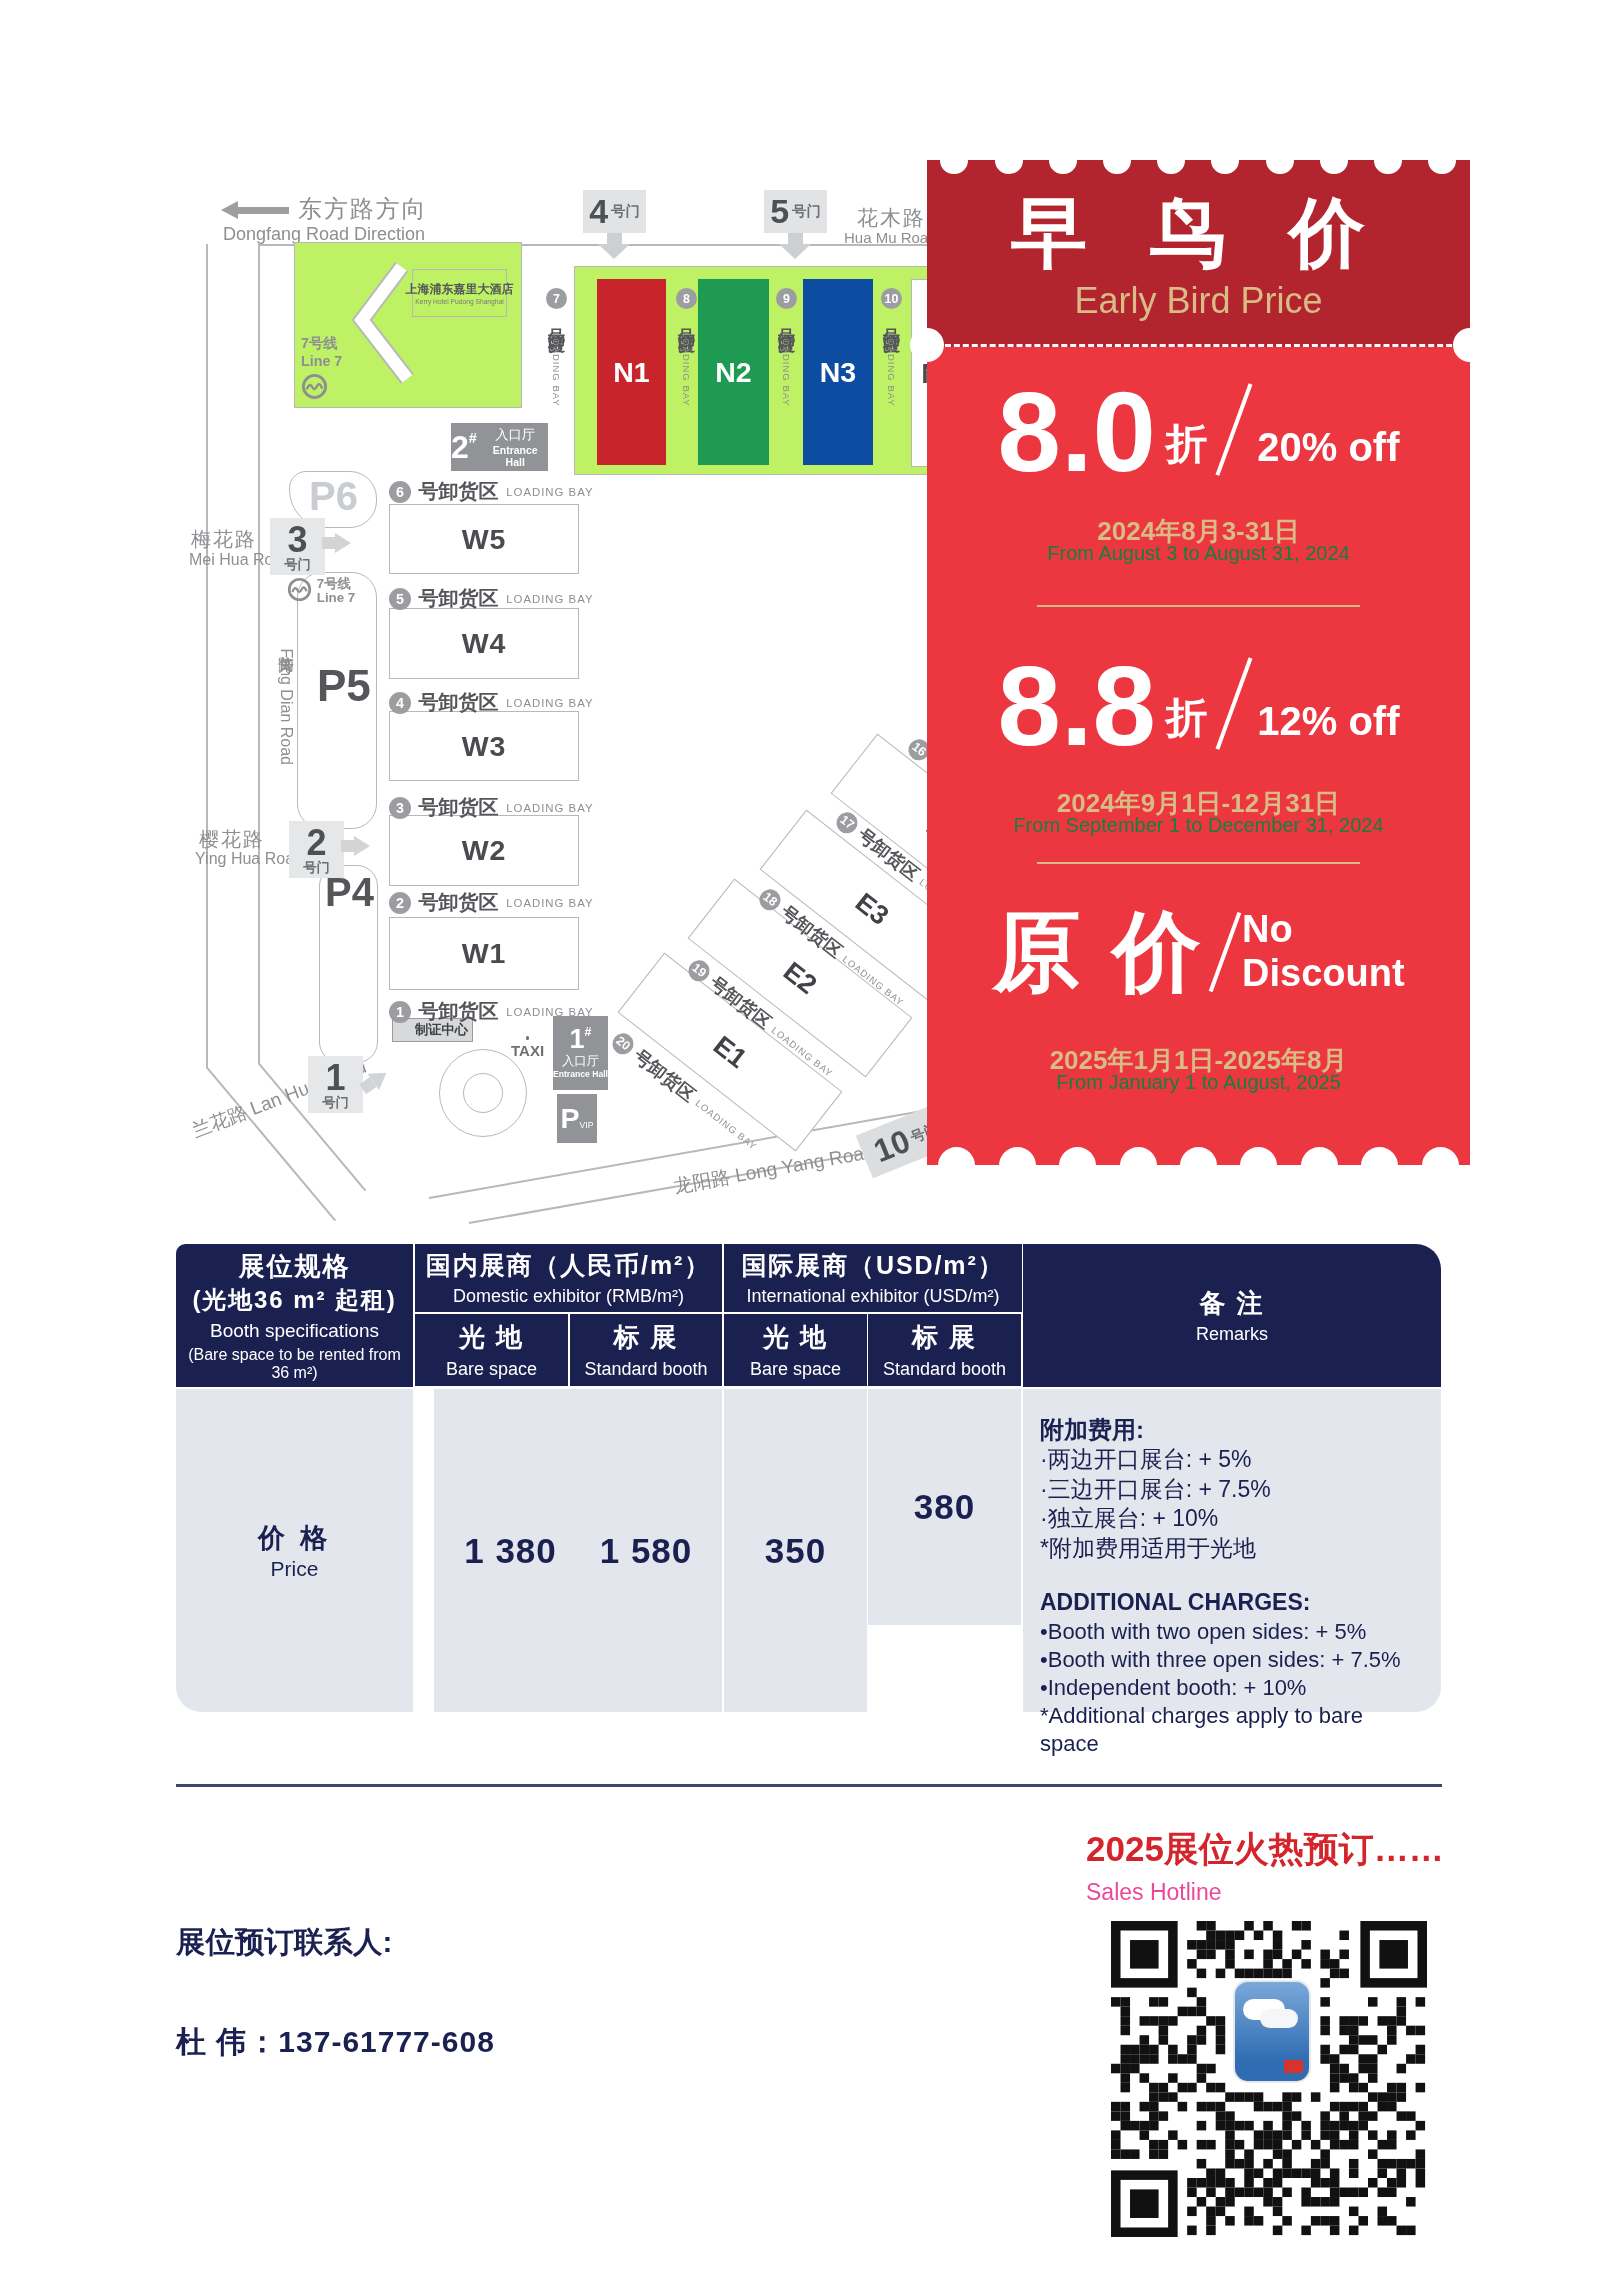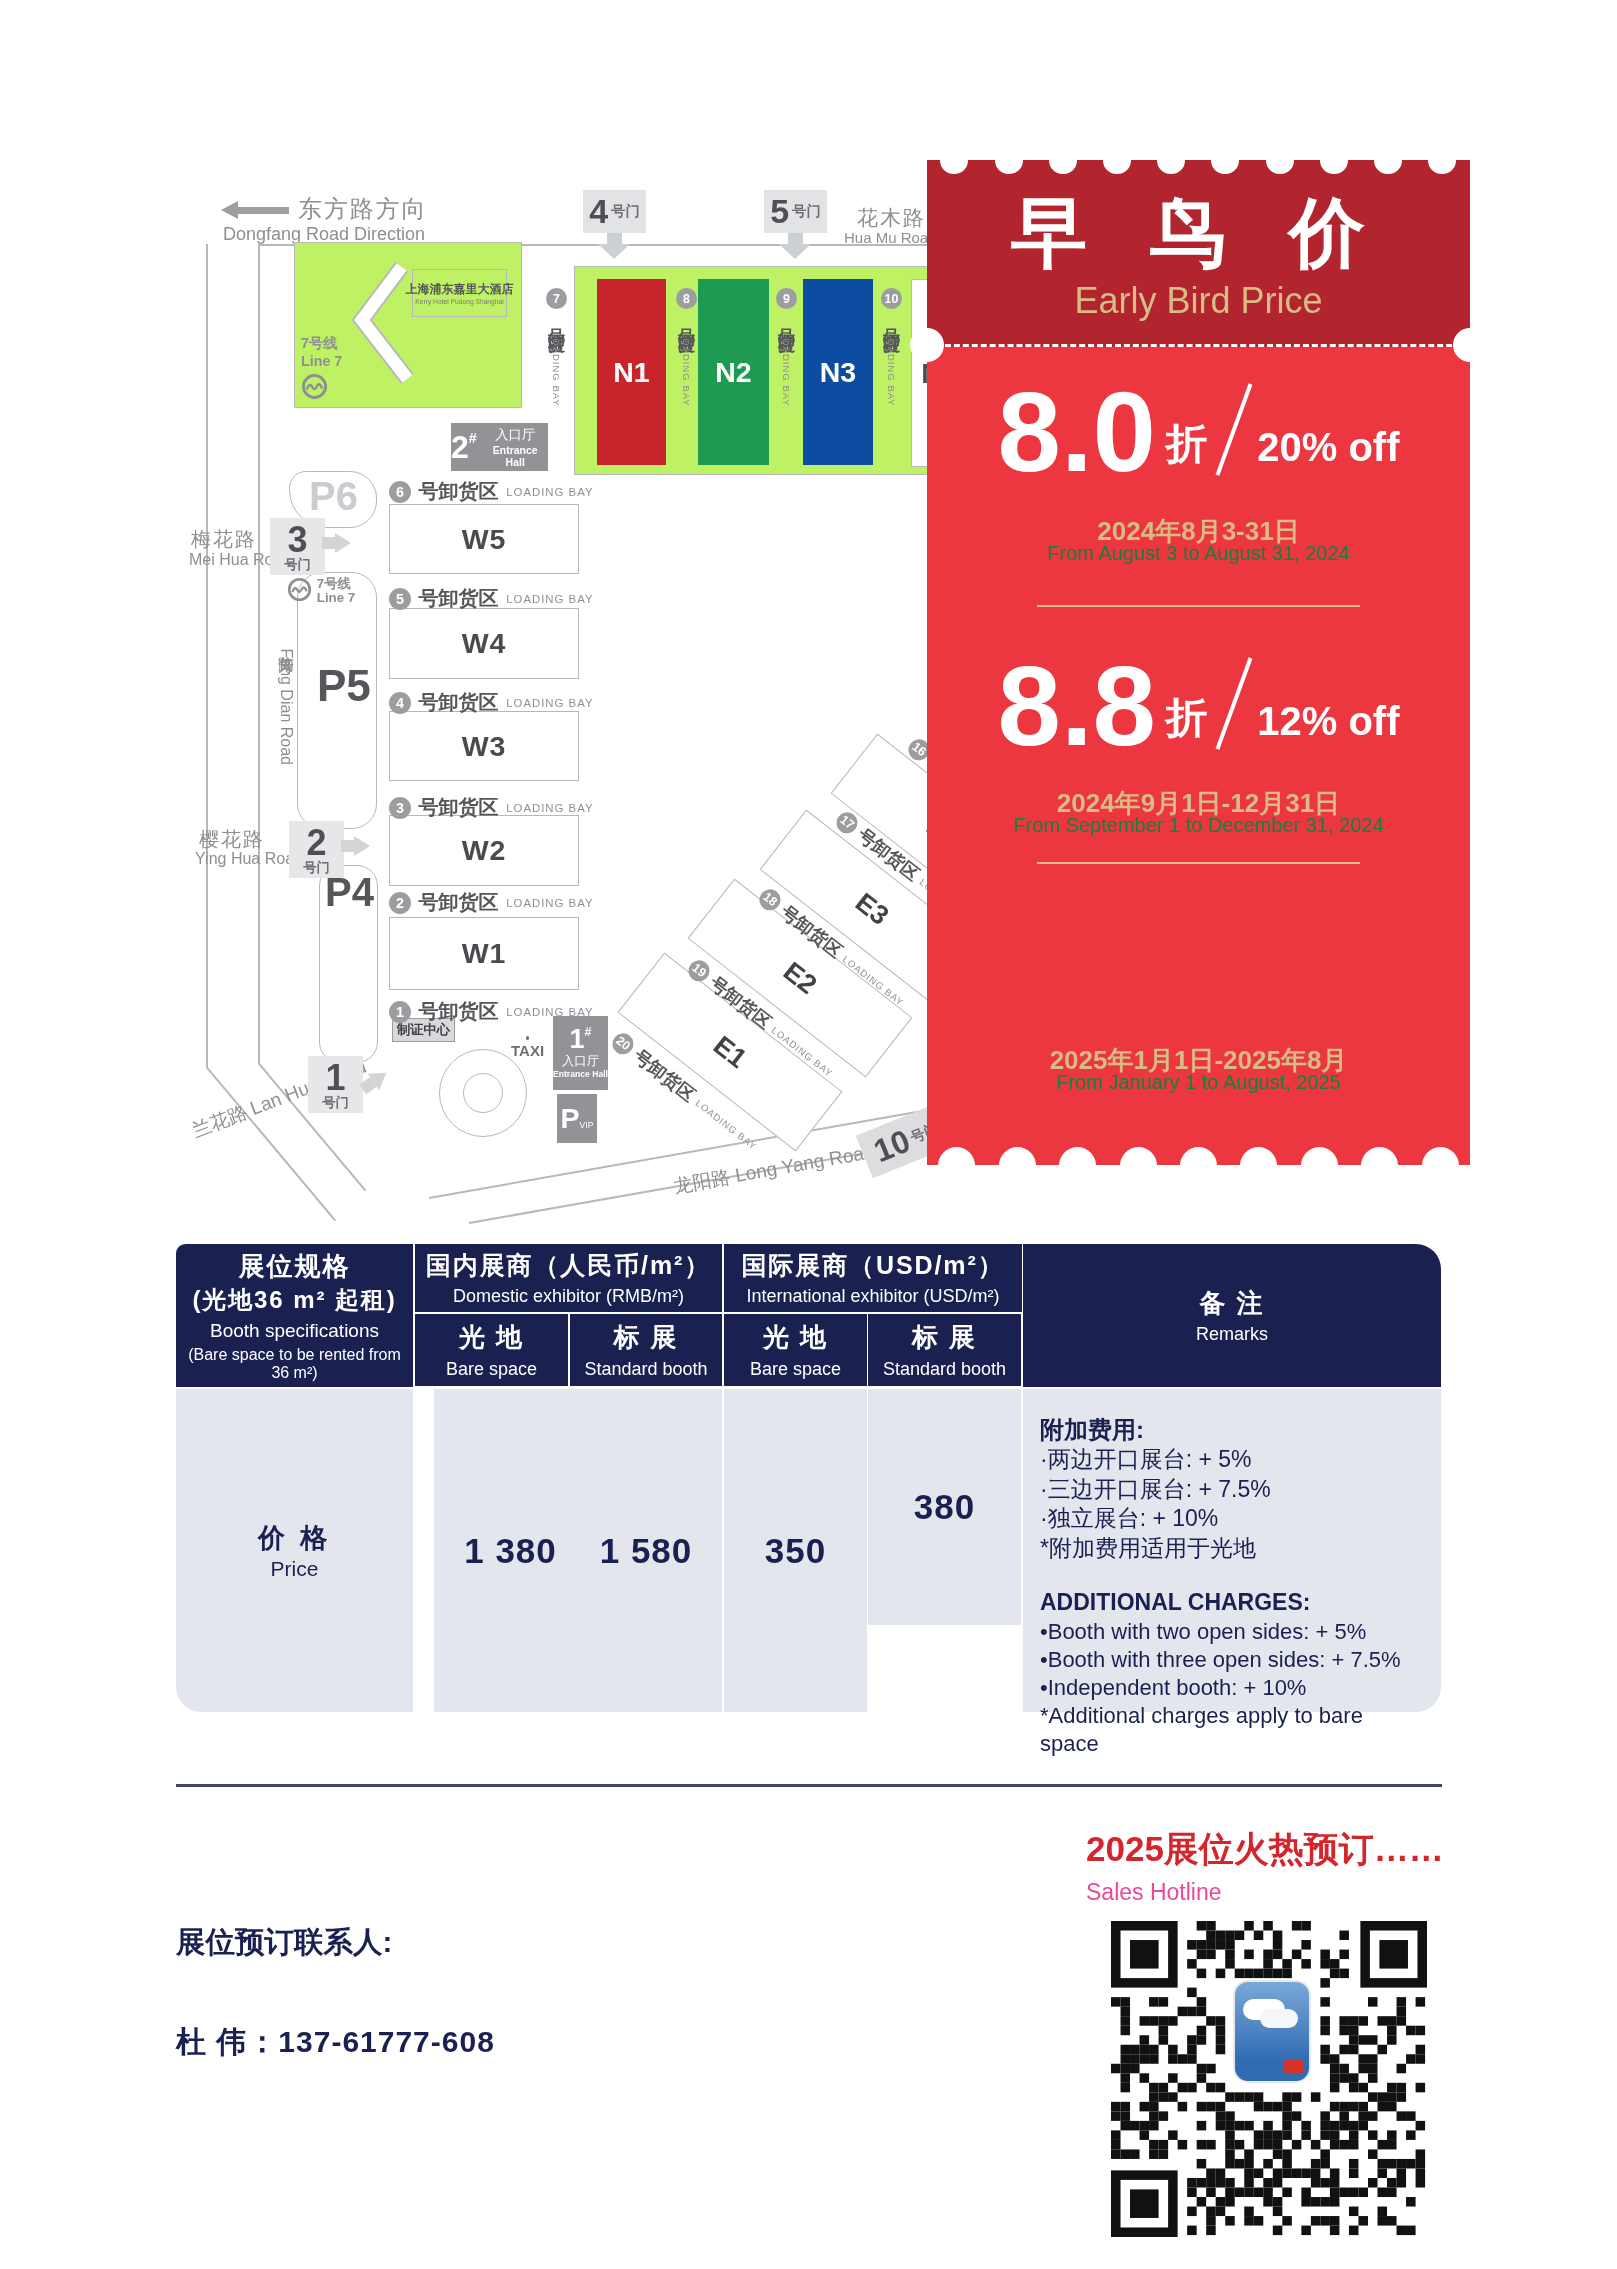--- a/index.html
+++ b/index.html
@@ -1,19 +1,19 @@
 <!DOCTYPE html>
 <html style="font-size:15px"><head>
 <meta charset="utf-8">
 <style>
   html,body{margin:0;padding:0;background:#888;}
   .page{position:relative;width:1618px;height:2269px;background:#fff;overflow:hidden;
         font-family:"Liberation Sans","DejaVu Sans",sans-serif;color:#333;}
   .abs{position:absolute;}
-  .flexc{display:flex;align-items:center;justify-content:center;}
+  .flexc{display:flex;align-items:center;justify-content:center;padding-left:18px;}
   .col{display:flex;flex-direction:column;align-items:center;justify-content:center;}
   
   .rline{position:absolute;background:#b6b8ba;}
   .box{position:absolute;border:1.9px solid #b6b8ba;background:#bef264;}
   .gnum{font-weight:bold;color:#4f5054;}
   .glab{color:#6d6e72;}
   .roadzh{position:absolute;color:#8d8f92;font-size:20px;letter-spacing:1.9px;}
   .roaden{position:absolute;color:#8d8f92;font-size:16px;}
   .hallW{position:absolute;border:1.9px solid #b6b8ba;background:#fff;display:flex;align-items:center;justify-content:center;
          font-size:28.5px;font-weight:bold;color:#4a4b4f;letter-spacing:1px;}
@@ -319,20 +319,28 @@
     <div class="tier" style="top:495px;">
       <span class="tbig">8.8</span>
       <span class="tzhe">折</span>
       <span class="tslash"></span>
       <span class="toff">12% off</span>
     </div>
     <div class="datezh" style="top:626px;">2024年9月1日-12月31日</div>
     <div class="dateen" style="top:654px;">From September 1 to December 31, 2024</div>
     <div class="gline" style="top:702px;"></div>
 
+    <div class="tier" style="top:748px;align-items:center;">
+      <span style="font-size:88px;font-weight:bold;letter-spacing:3.8px;line-height:1;">原 价</span>
+      <span class="tslash" style="height:84px;margin:0 15px 0 19px;"></span>
+      <span style="font-size:38px;font-weight:bold;line-height:1.15;text-align:left;">
+        <span style="display:block;">No</span>
+        <span style="display:block;">Discount</span>
+      </span>
+    </div>
     <div class="datezh" style="top:883px;">2025年1月1日-2025年8月</div>
     <div class="dateen" style="top:911px;">From January 1 to August, 2025</div>
   <div style="position: absolute; left: 13.3px; top: -13.3px; width: 27.6px; height: 27.6px; border-radius: 50%; background: rgb(255, 255, 255); z-index: 2;"></div>
       <div style="position: absolute; left: 68px; top: -13.3px; width: 27.6px; height: 27.6px; border-radius: 50%; background: rgb(255, 255, 255); z-index: 2;"></div>
       <div style="position: absolute; left: 122px; top: -13.3px; width: 27.6px; height: 27.6px; border-radius: 50%; background: rgb(255, 255, 255); z-index: 2;"></div>
       <div style="position: absolute; left: 176px; top: -13.3px; width: 27.6px; height: 27.6px; border-radius: 50%; background: rgb(255, 255, 255); z-index: 2;"></div>
       <div style="position: absolute; left: 230px; top: -13.3px; width: 27.6px; height: 27.6px; border-radius: 50%; background: rgb(255, 255, 255); z-index: 2;"></div>
       <div style="position: absolute; left: 284px; top: -13.3px; width: 27.6px; height: 27.6px; border-radius: 50%; background: rgb(255, 255, 255); z-index: 2;"></div>
       <div style="position: absolute; left: 339px; top: -13.3px; width: 27.6px; height: 27.6px; border-radius: 50%; background: rgb(255, 255, 255); z-index: 2;"></div>
       <div style="position: absolute; left: 393px; top: -13.3px; width: 27.6px; height: 27.6px; border-radius: 50%; background: rgb(255, 255, 255); z-index: 2;"></div>

